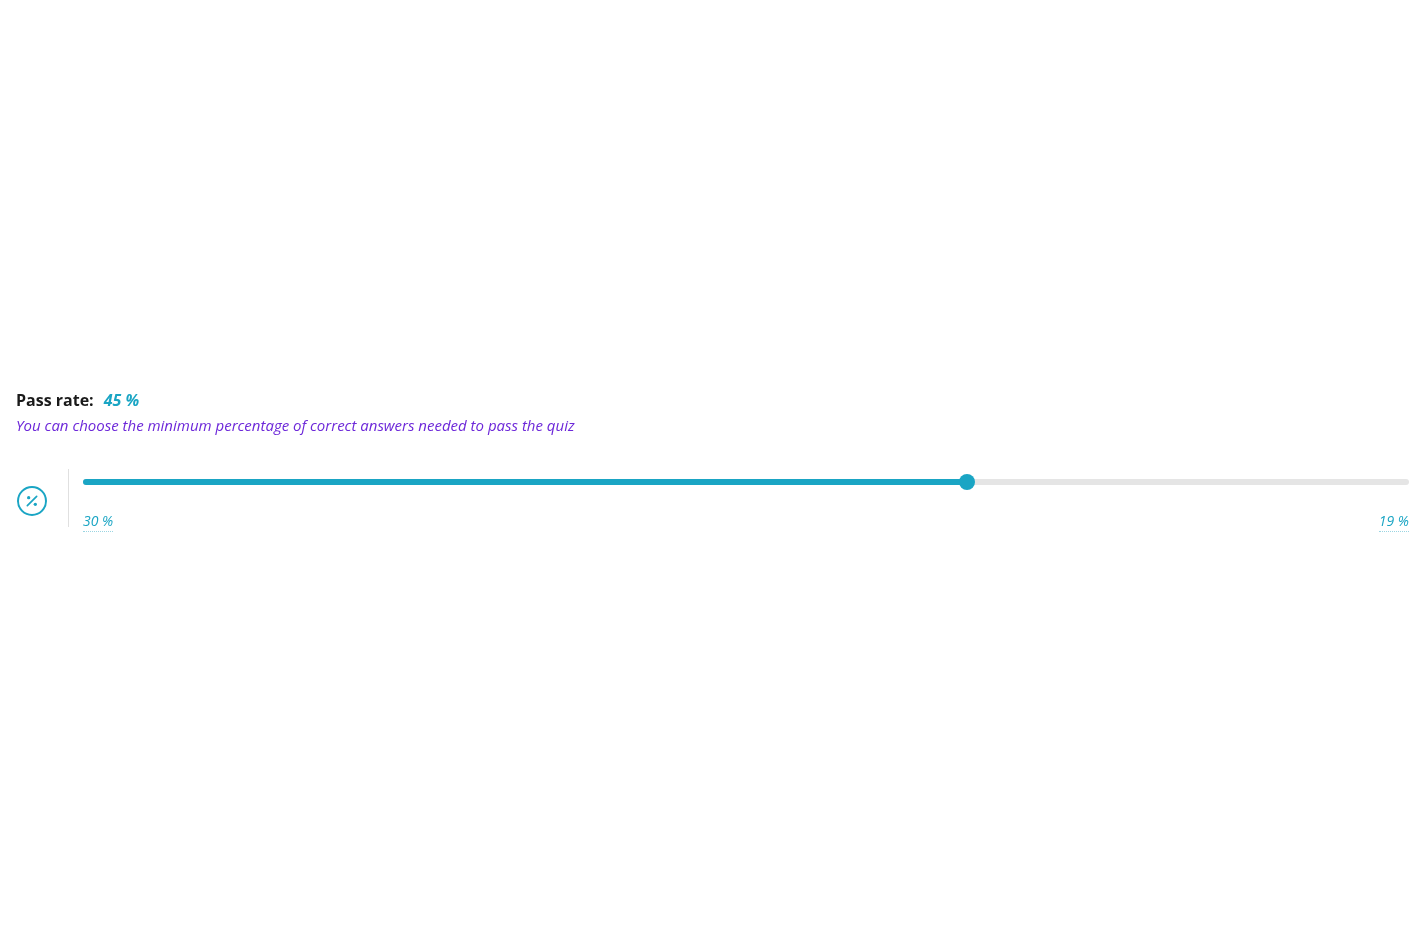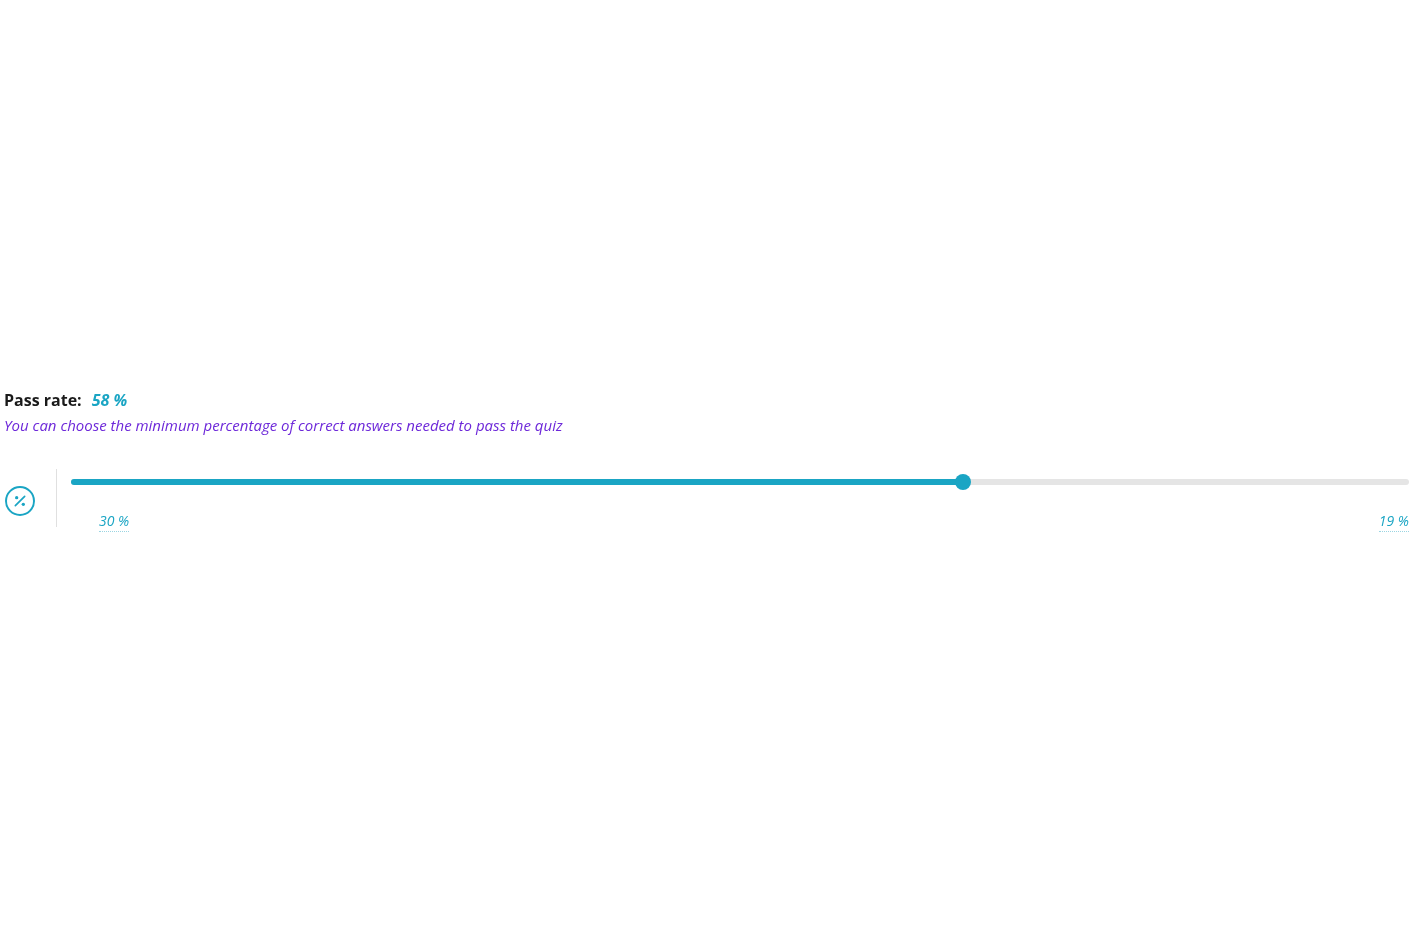--- a/index.html
+++ b/index.html
@@ -10,21 +10,21 @@
     body {
       font-family: -apple-system, BlinkMacSystemFont, "Segoe UI", "Open Sans", sans-serif;
       background: #ffffff;
       width: 1409px;
       height: 941px;
       position: relative;
     }
     .content {
       position: absolute;
       top: 389px;
-      left: 4px;
+      left: 16px;
       right: 0;
     }
     .header-row {
       display: flex;
       align-items: baseline;
       gap: 10px;
       margin-bottom: 4px;
     }
     .pass-rate-label {
       font-weight: 700;
@@ -110,37 +110,36 @@
       height: 16px;
       background: #1aa5c4;
       border-radius: 50%;
       top: 50%;
       transform: translate(-50%, -50%);
     }
     .slider-labels {
       display: flex;
       justify-content: space-between;
       margin-top: 22px;
-      margin-left: 28px;
     }
     .slider-min-label, .slider-max-label {
       font-style: italic;
       font-size: 14px;
       color: #1aa5c4;
       border-bottom: 1px dotted #9bd5e2;
       padding-bottom: 1px;
     }
   </style>
 </head>
 <body>
 
 <div class="content">
   <div class="header-row">
     <span class="pass-rate-label">Pass rate:</span>
-    <span class="pass-rate-value">58 %</span>
+    <span class="pass-rate-value">45 %</span>
   </div>
   <div class="description">You can choose the minimum percentage of correct answers needed to pass the quiz</div>
 
   <div class="slider-section">
     <div class="icon-wrap">
       <div class="percent-icon-circle">
         <svg viewBox="0 0 24 24" fill="none" stroke="#1aa5c4" stroke-width="2.5" stroke-linecap="round">
           <line x1="5" y1="19" x2="19" y2="5"></line>
           <circle cx="7" cy="7" r="2.5" fill="#1aa5c4" stroke="none"></circle>
           <circle cx="17" cy="17" r="2.5" fill="#1aa5c4" stroke="none"></circle>

